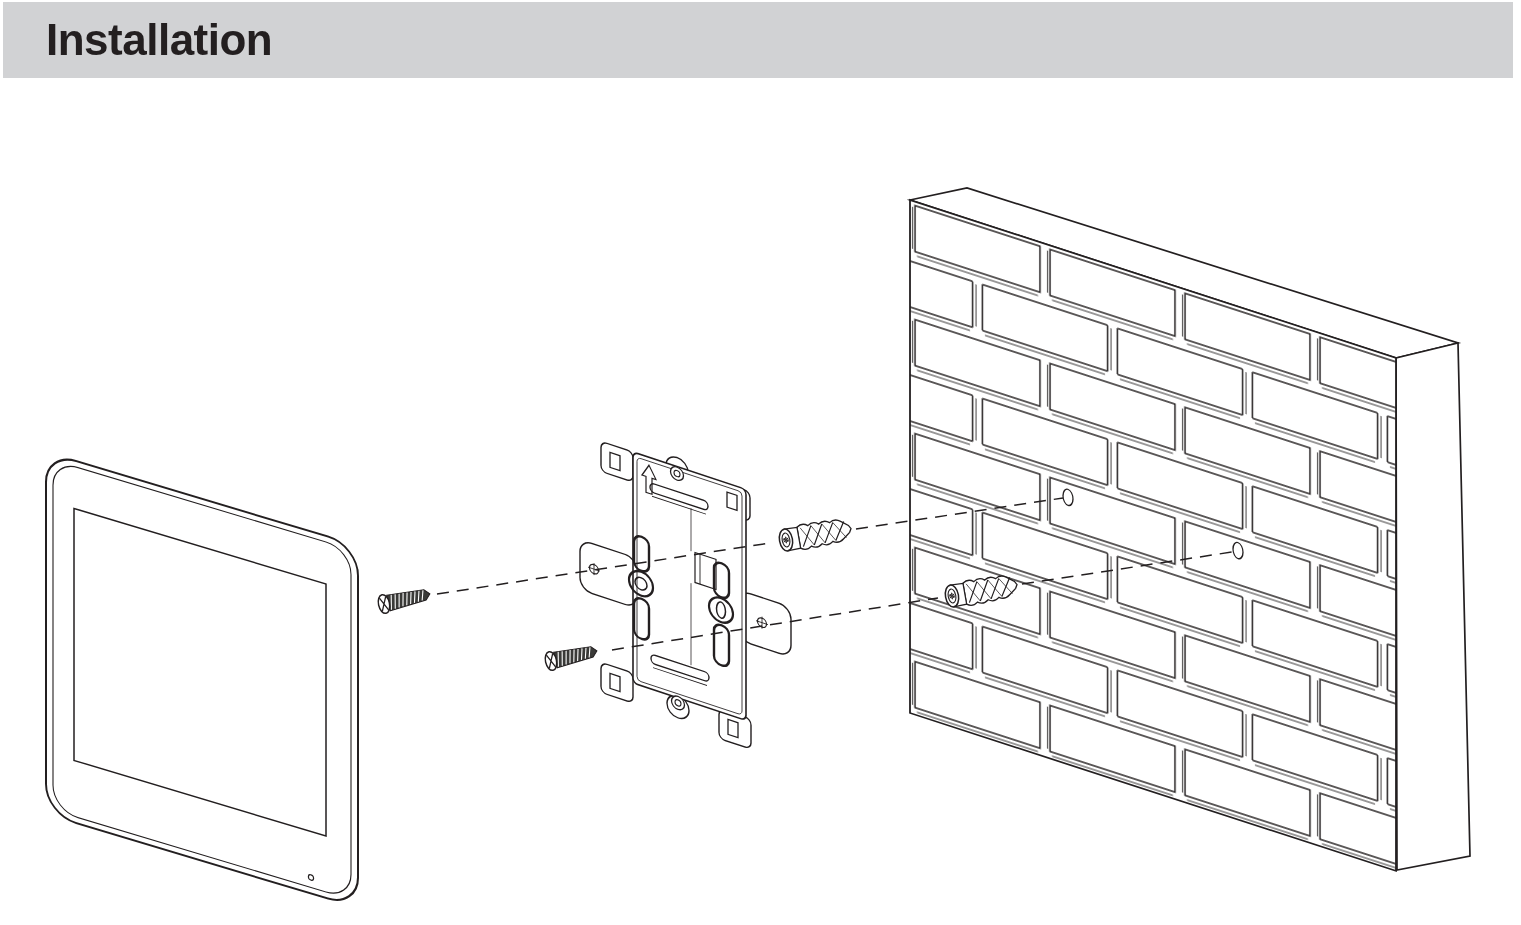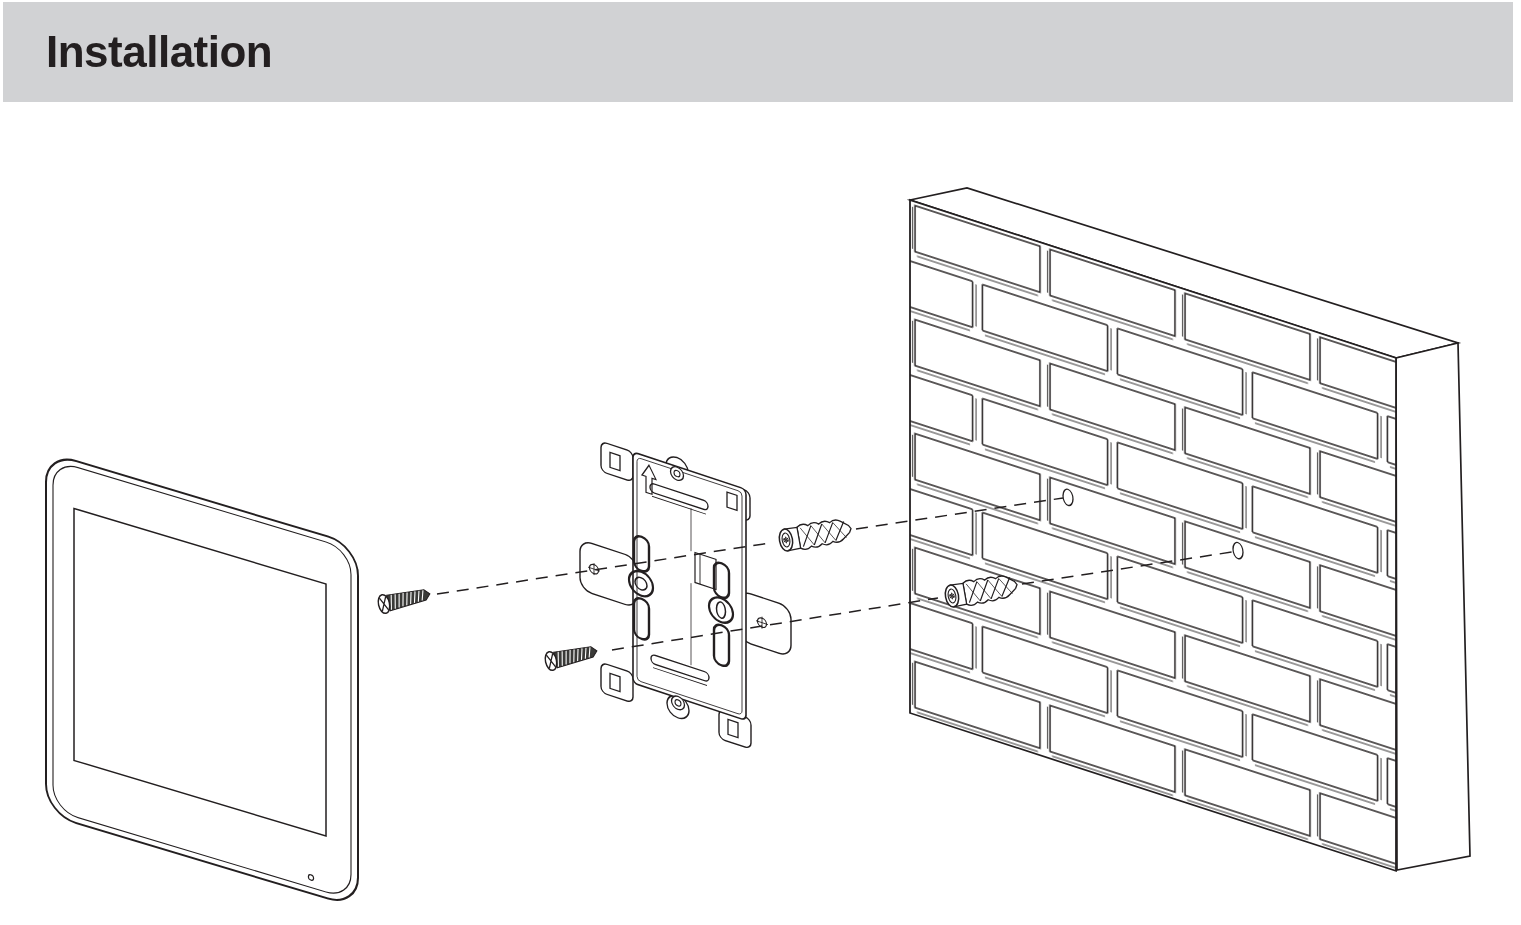--- a/index.html
+++ b/index.html
@@ -8,21 +8,21 @@
   }
   html,body{margin:0;padding:0;}
   body{
     width:1521px;height:925px;
     background:#ffffff;
     font-family:"Liberation Sans", sans-serif;
     position:relative;
     overflow:hidden;
   }
   .page-header{
-    position:absolute;left:3px;top:2px;width:1510px;height:100px;
+    position:absolute;left:3px;top:2px;width:1510px;height:76px;
     background:var(--header-bg);
     display:flex;align-items:center;
   }
   .page-header h1{
     margin:0;padding:0 0 0 43px;
     font-size:44px;font-weight:700;letter-spacing:-0.5px;
     color:var(--ink);
   }
   .diagram-wrap{
     position:absolute;left:0;top:0;width:1521px;height:925px;

